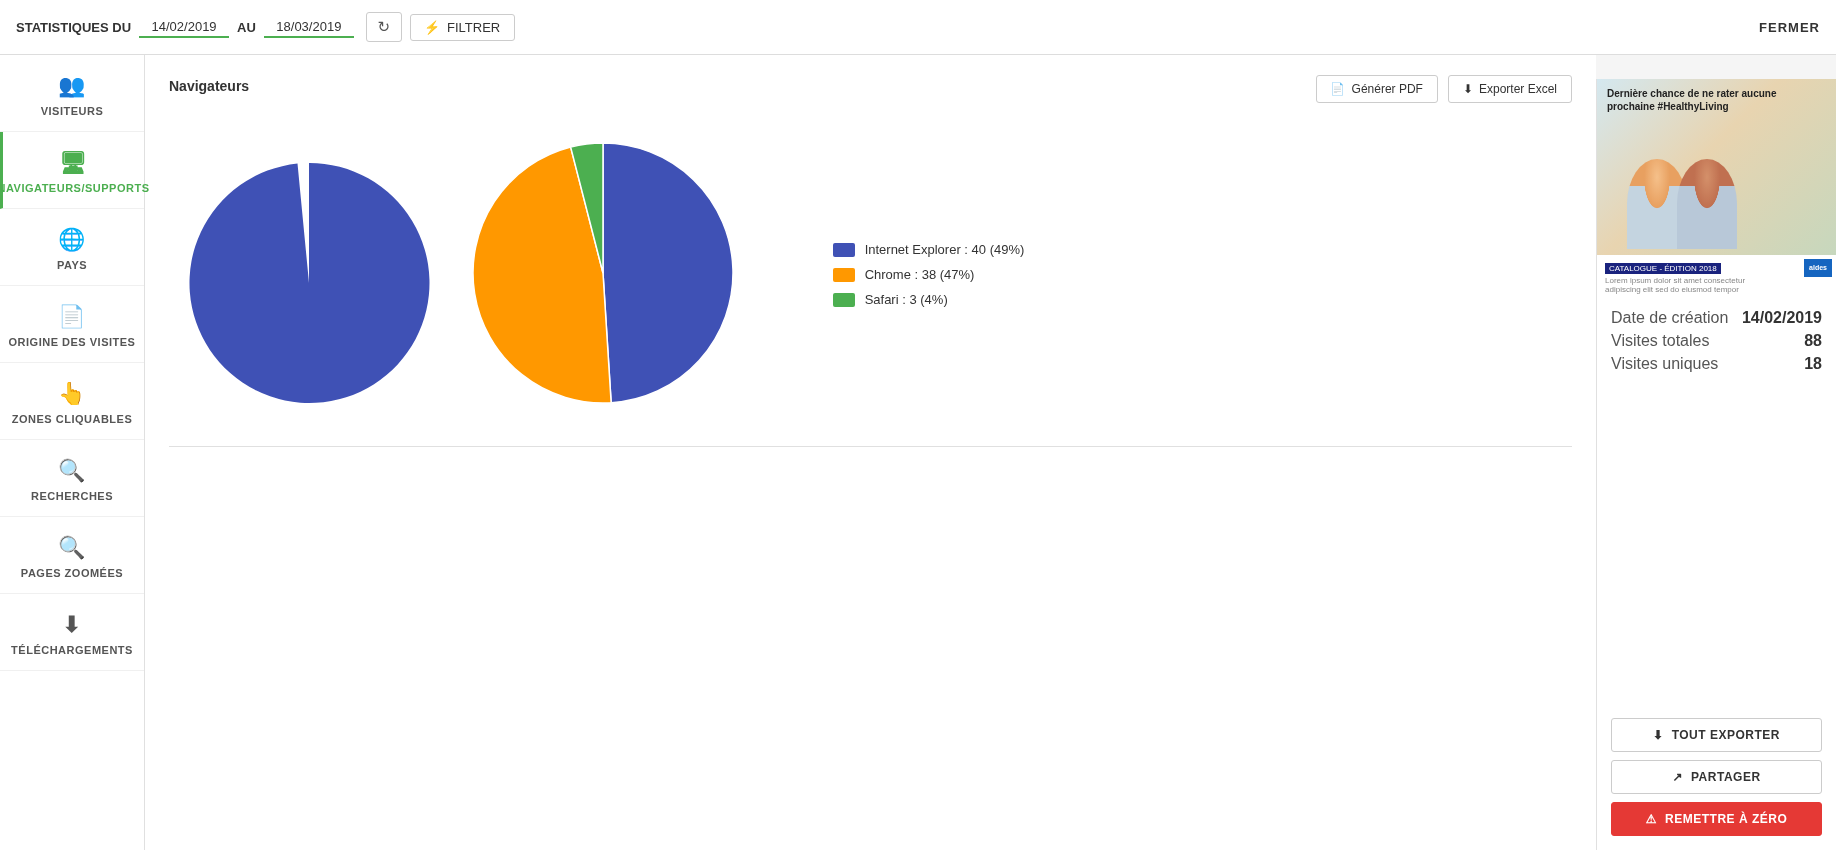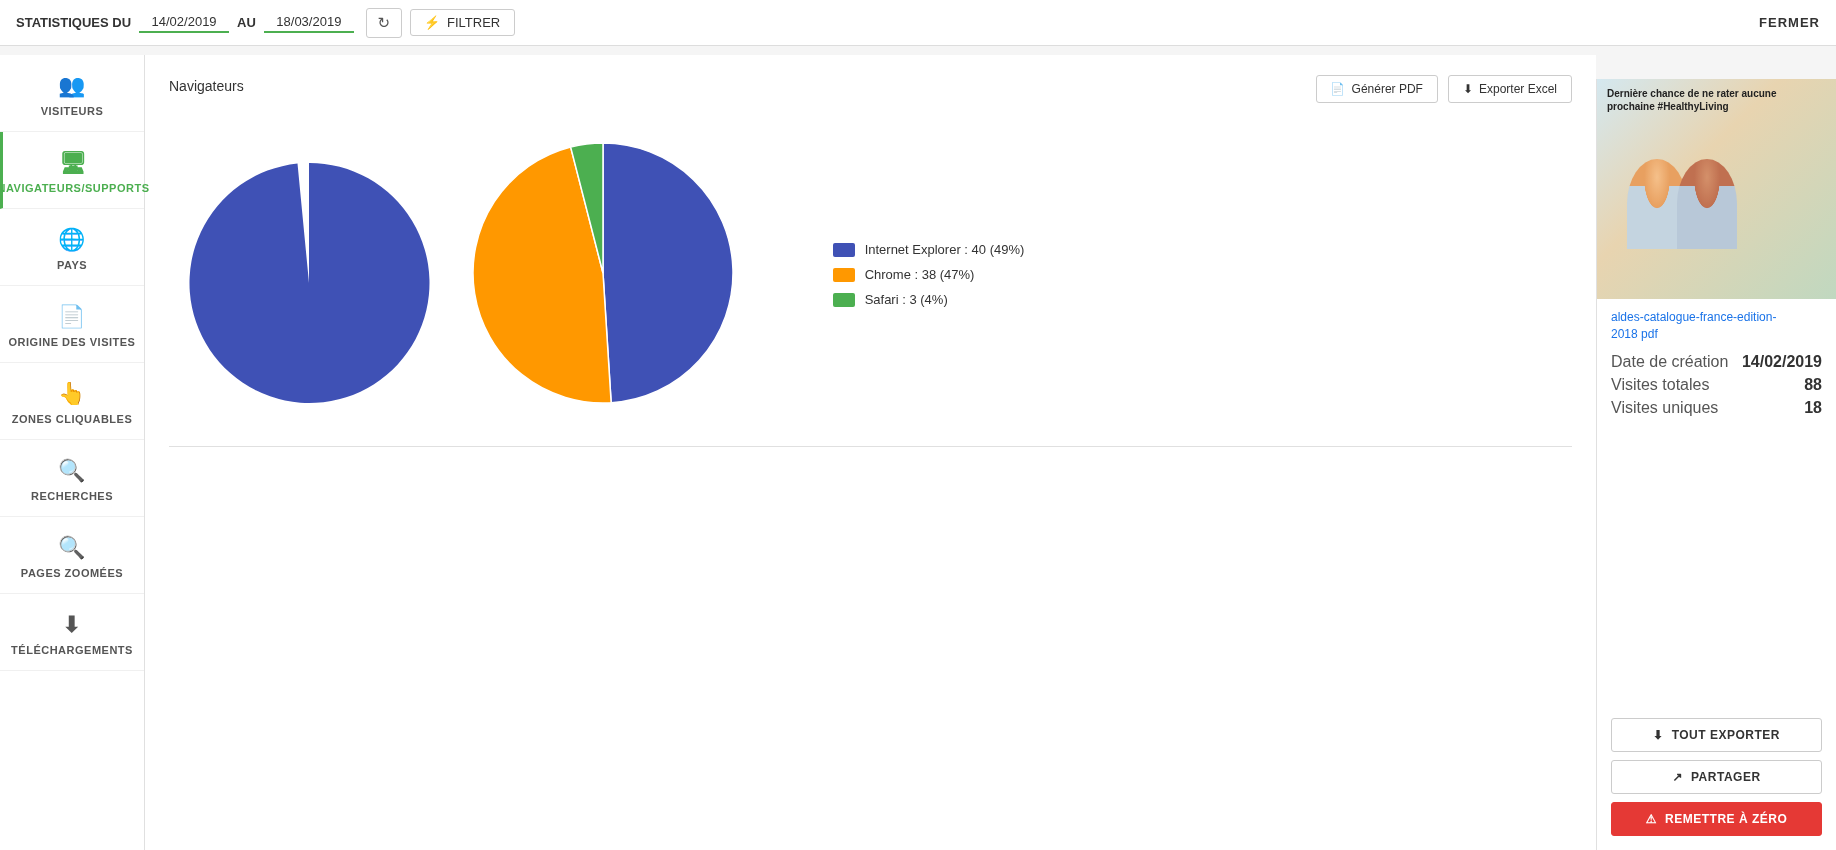--- a/index.html
+++ b/index.html
@@ -5,21 +5,21 @@
     * { box-sizing: border-box; margin: 0; padding: 0; }
     body { font-family: Arial, sans-serif; font-size: 13px; background: #f5f5f5; color: #333; }
 
     
     .top-bar {
       display: flex;
       align-items: center;
       background: #fff;
       border-bottom: 1px solid #ddd;
       padding: 6px 16px;
-      height: 46px;
+      height: 55px;
       position: fixed;
       top: 0; left: 0; right: 0;
       z-index: 100;
     }
     .top-bar-label {
       font-weight: bold;
       font-size: 13px;
       color: #333;
       margin-right: 8px;
     }
@@ -120,21 +120,21 @@
     
     .main-content {
       flex: 1;
       padding: 20px 24px;
       background: #fff;
       overflow-y: auto;
     }
 
     .section-title {
       font-size: 14px;
-      font-weight: normal;
+      font-weight: bold;
       color: #333;
       margin-bottom: 16px;
     }
 
     .section-actions {
       display: flex;
       align-items: center;
       justify-content: flex-end;
       gap: 10px;
       margin-bottom: 10px;
@@ -355,26 +355,30 @@
   <div class="right-panel">
     <div class="right-panel-img">
 
       <div style="width:100%; height:100%; position:relative; overflow:hidden; background: linear-gradient(135deg, #d4e8f0 0%, #e8d4b0 40%, #c0d8c0 100%);">
 
         <div style="position:absolute; top:8px; left:10px; font-size:10px; color:#222; font-weight:bold; line-height:1.3;">Dernière chance de ne rater aucune<br>prochaine <strong>#HealthyLiving</strong></div>
 
         <div style="position:absolute; bottom:50px; left:30px; width:60px; height:90px; background: radial-gradient(ellipse at 50% 20%, #f5c08a 0%, #e8a060 30%, transparent 31%), linear-gradient(to bottom, #e8a060 30%, #c4d4e0 30%, #c4d4e0 100%); border-radius: 50% 50% 0 0;"></div>
         <div style="position:absolute; bottom:50px; left:80px; width:60px; height:90px; background: radial-gradient(ellipse at 50% 20%, #d4906a 0%, #c07050 30%, transparent 31%), linear-gradient(to bottom, #c07050 30%, #b8c8d8 30%, #b8c8d8 100%); border-radius: 50% 50% 0 0;"></div>
 
+        <div style="position:absolute; bottom:0; left:0; right:0; background:#fff; padding:4px 8px;">
+          <div style="background:#1a237e; color:#fff; font-size:8px; padding:1px 4px; display:inline-block; margin-bottom:2px;">CATALOGUE - ÉDITION 2018</div>
+          <div style="font-size:8px; color:#888; line-height:1.2;">Lorem ipsum dolor sit amet consectetur<br>adipiscing elit sed do eiusmod tempor</div>
+          <div style="position:absolute; top:4px; right:4px; width:28px; height:18px; background:#1565c0; display:flex; align-items:center; justify-content:center;">
+            <span style="color:#fff; font-size:7px; font-weight:bold;">aldes</span>
+          </div>
+        </div>
       </div>
     </div>
     <div class="right-panel-body">
-      <div class="doc-title">
-        <span>aldes-catalogue-france-edition-<br>2018 pdf</span>
-      </div>
       <div class="doc-meta">
         <span>Date de création</span>
         <span>14/02/2019</span>
       </div>
       <div class="doc-meta">
         <span>Visites totales</span>
         <span>88</span>
       </div>
       <div class="doc-meta">
         <span>Visites uniques</span>

